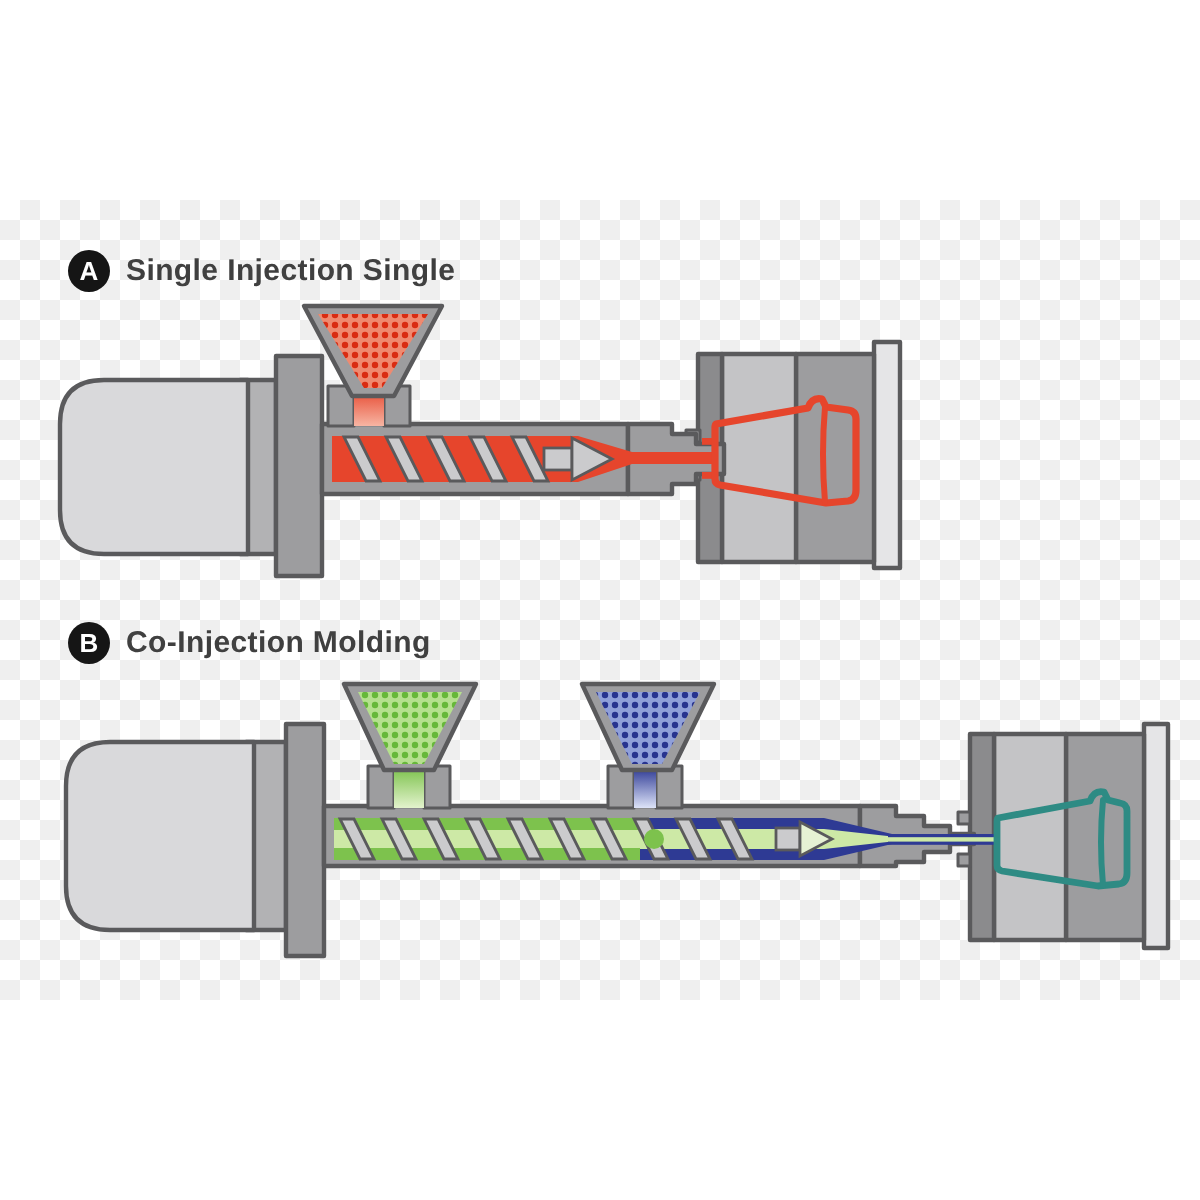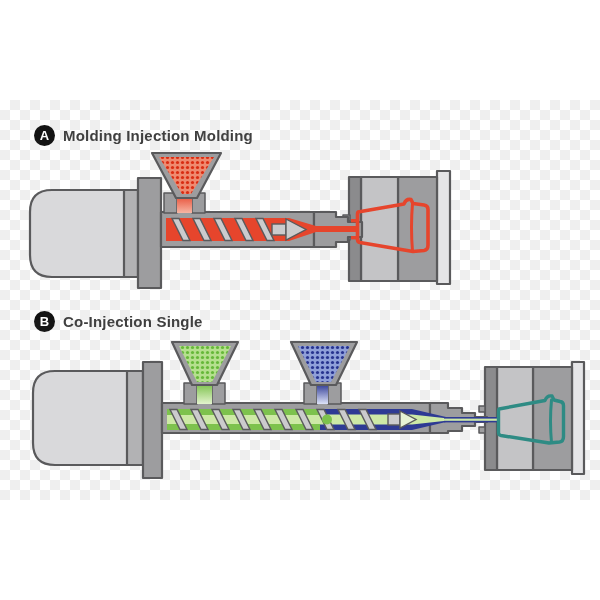--- a/index.html
+++ b/index.html
@@ -40,25 +40,25 @@
   .pbb {fill:var(--navy-pellet-bg,#8f9fd9);}  .pbd{fill:var(--navy-pellet-dot,#27338f);}
 </style>
 </head>
 <body>
 
 <div class="stage">
   <div class="checker"></div>
 
   <div class="label label-a">
     <span class="badge">A</span>
-    <span class="title">Molding Injection Molding</span>
+    <span class="title">Single Injection Single</span>
   </div>
   <div class="label label-b">
     <span class="badge">B</span>
-    <span class="title">Co-Injection Single</span>
+    <span class="title">Co-Injection Molding</span>
   </div>
 
   <svg class="diagram" width="600" height="600" viewBox="0 0 600 600">
     <defs>
       <pattern id="dotsRed" width="5" height="5" patternUnits="userSpaceOnUse">
         <rect class="prb" width="5" height="5"></rect>
           <circle class="prd" cx="2.5" cy="2.5" r="1.6"></circle>
       </pattern>
       <pattern id="dotsGreen" width="5" height="5" patternUnits="userSpaceOnUse">
         <rect class="pgb" width="5" height="5"></rect>

